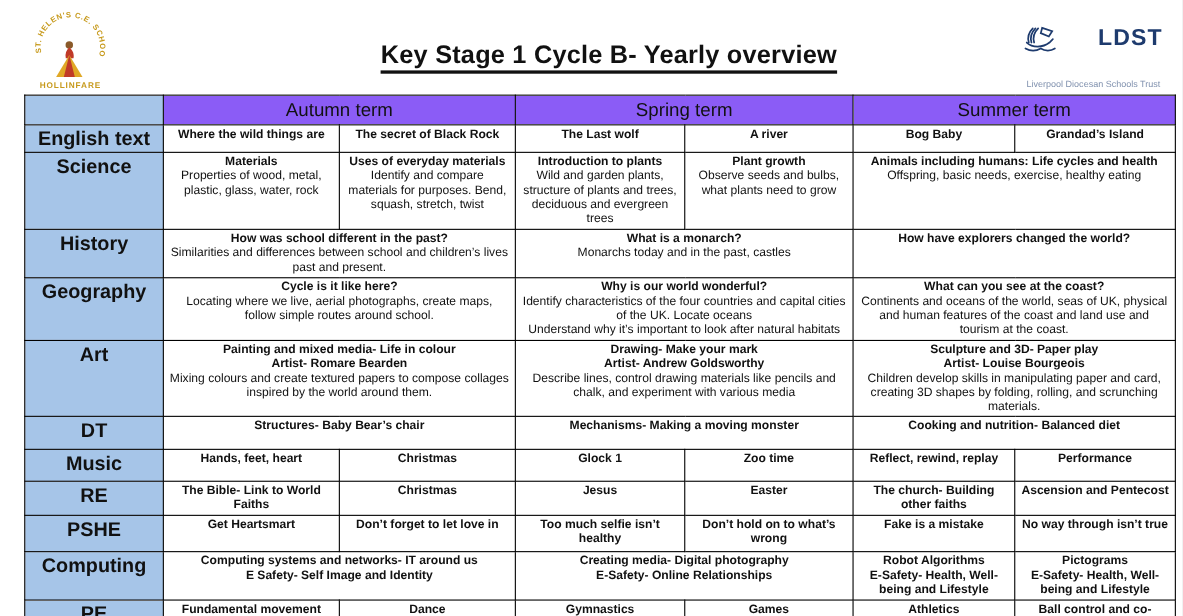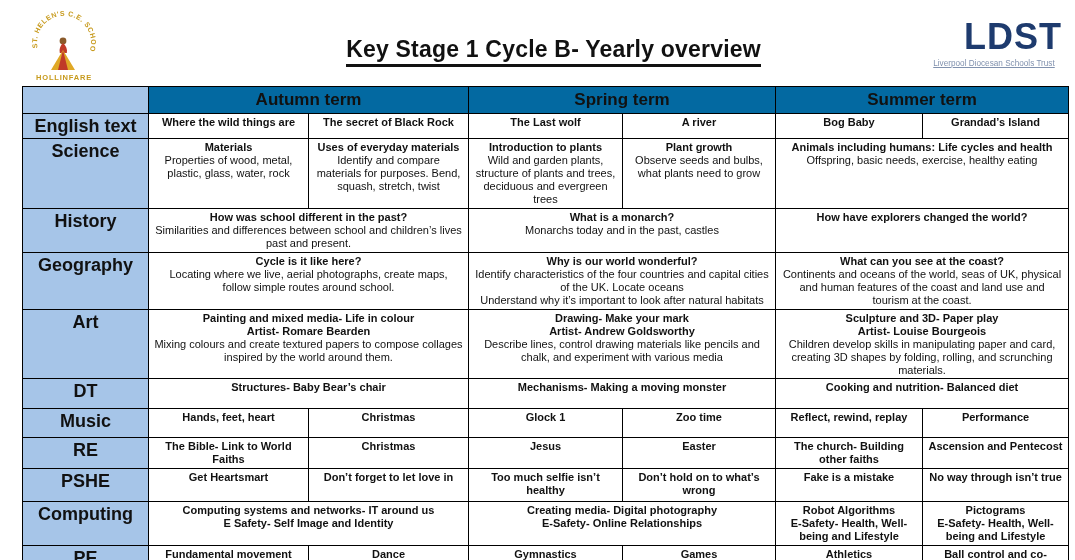--- a/index.html
+++ b/index.html
@@ -6,28 +6,28 @@
   .page{position:relative;width:1075px;height:560px;background:#ffffff;overflow:hidden;
         font-family:"Liberation Sans",sans-serif;color:#111;}
 
   
   .crest{position:absolute;left:26px;top:8px;}
   .doc-title-wrap{position:absolute;left:0;right:0;top:36px;text-align:center;padding-left:32px;}
   .doc-title{display:inline-block;font-size:23px;font-weight:700;color:#111;
              border-bottom:3px solid #111;padding-bottom:1px;letter-spacing:.2px;}
   .ldst{position:absolute;right:18px;top:16px;width:126px;text-align:center;}
   .ldst-row{display:flex;align-items:center;justify-content:center;gap:4px;}
-  .ldst-word{font-size:36px;font-weight:700;color:#1E3B6E;letter-spacing:1px;margin-left:34px;}
-  .ldst-sub{font-size:8.2px;color:#8091AE;margin-top:1px;white-space:nowrap;text-decoration:underline;}
+  .ldst-word{font-size:21px;font-weight:700;color:#1E3B6E;letter-spacing:1px;margin-left:34px;}
+  .ldst-sub{font-size:8.2px;color:#8091AE;margin-top:18px;white-space:nowrap;}
 
   
   table.curriculum{position:absolute;left:22px;top:86px;width:1046px;
         border-collapse:collapse;table-layout:fixed;}
   .curriculum td,.curriculum th{border:1px solid #000;overflow:hidden;}
-  .curriculum th.term{background:#0369a1;font-size:17px;font-weight:700;height:24px;padding:1px 2px;}
+  .curriculum th.term{background:#8b5cf6;font-size:17px;font-weight:400;height:24px;padding:1px 2px;}
   .curriculum th.corner{background:#A6C5E8;}
   td.subject{background:#A6C5E8;font-weight:700;font-size:18px;text-align:center;
              vertical-align:top;padding-top:2px;}
   td.cell{font-size:11px;line-height:1.18;text-align:center;vertical-align:top;padding:2px 5px;}
   .ct{font-weight:700;white-space:pre-line;}
   .cb{white-space:pre-line;}
   .cb.gap{}
 </style>
 </head>
 <body>

